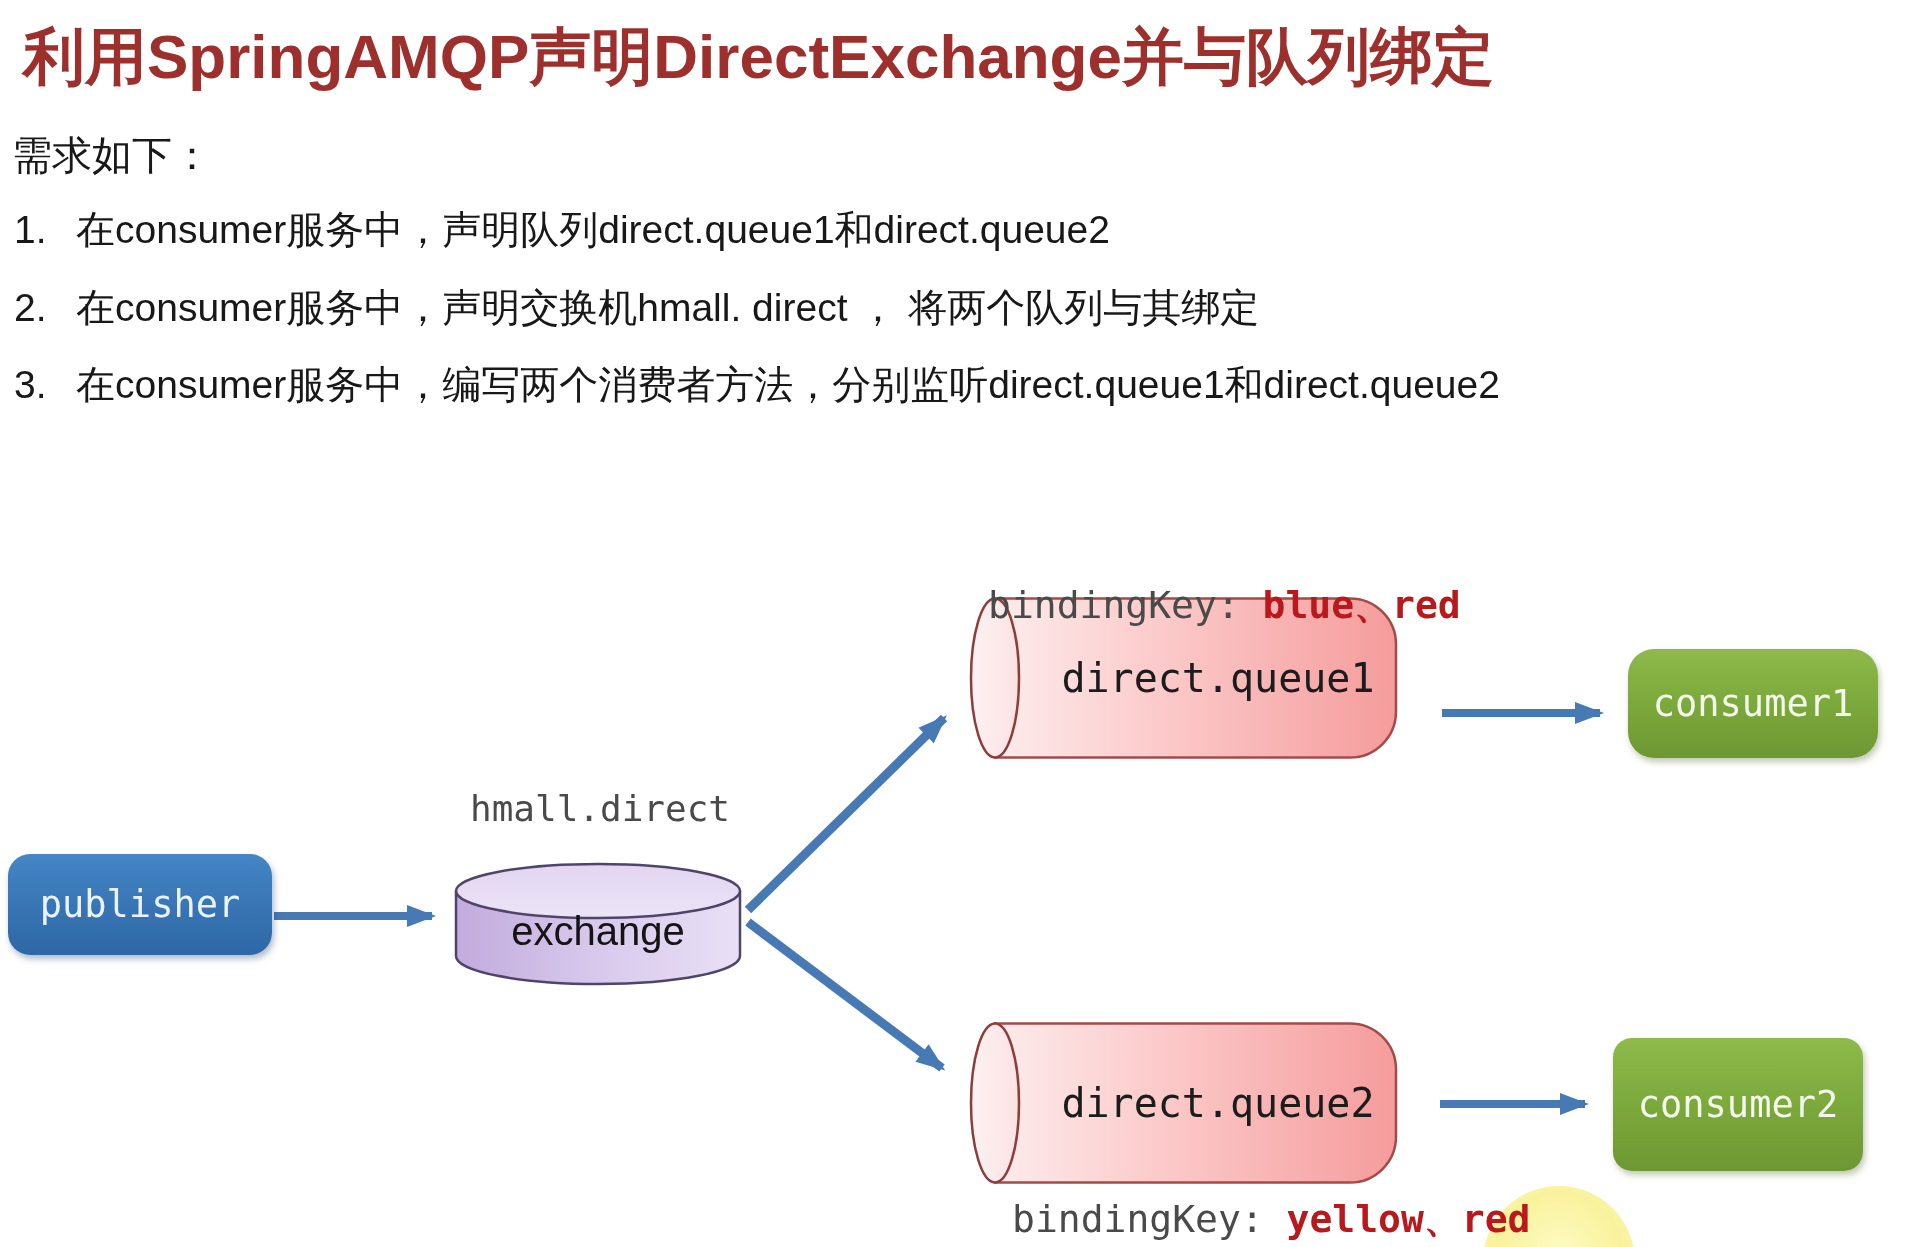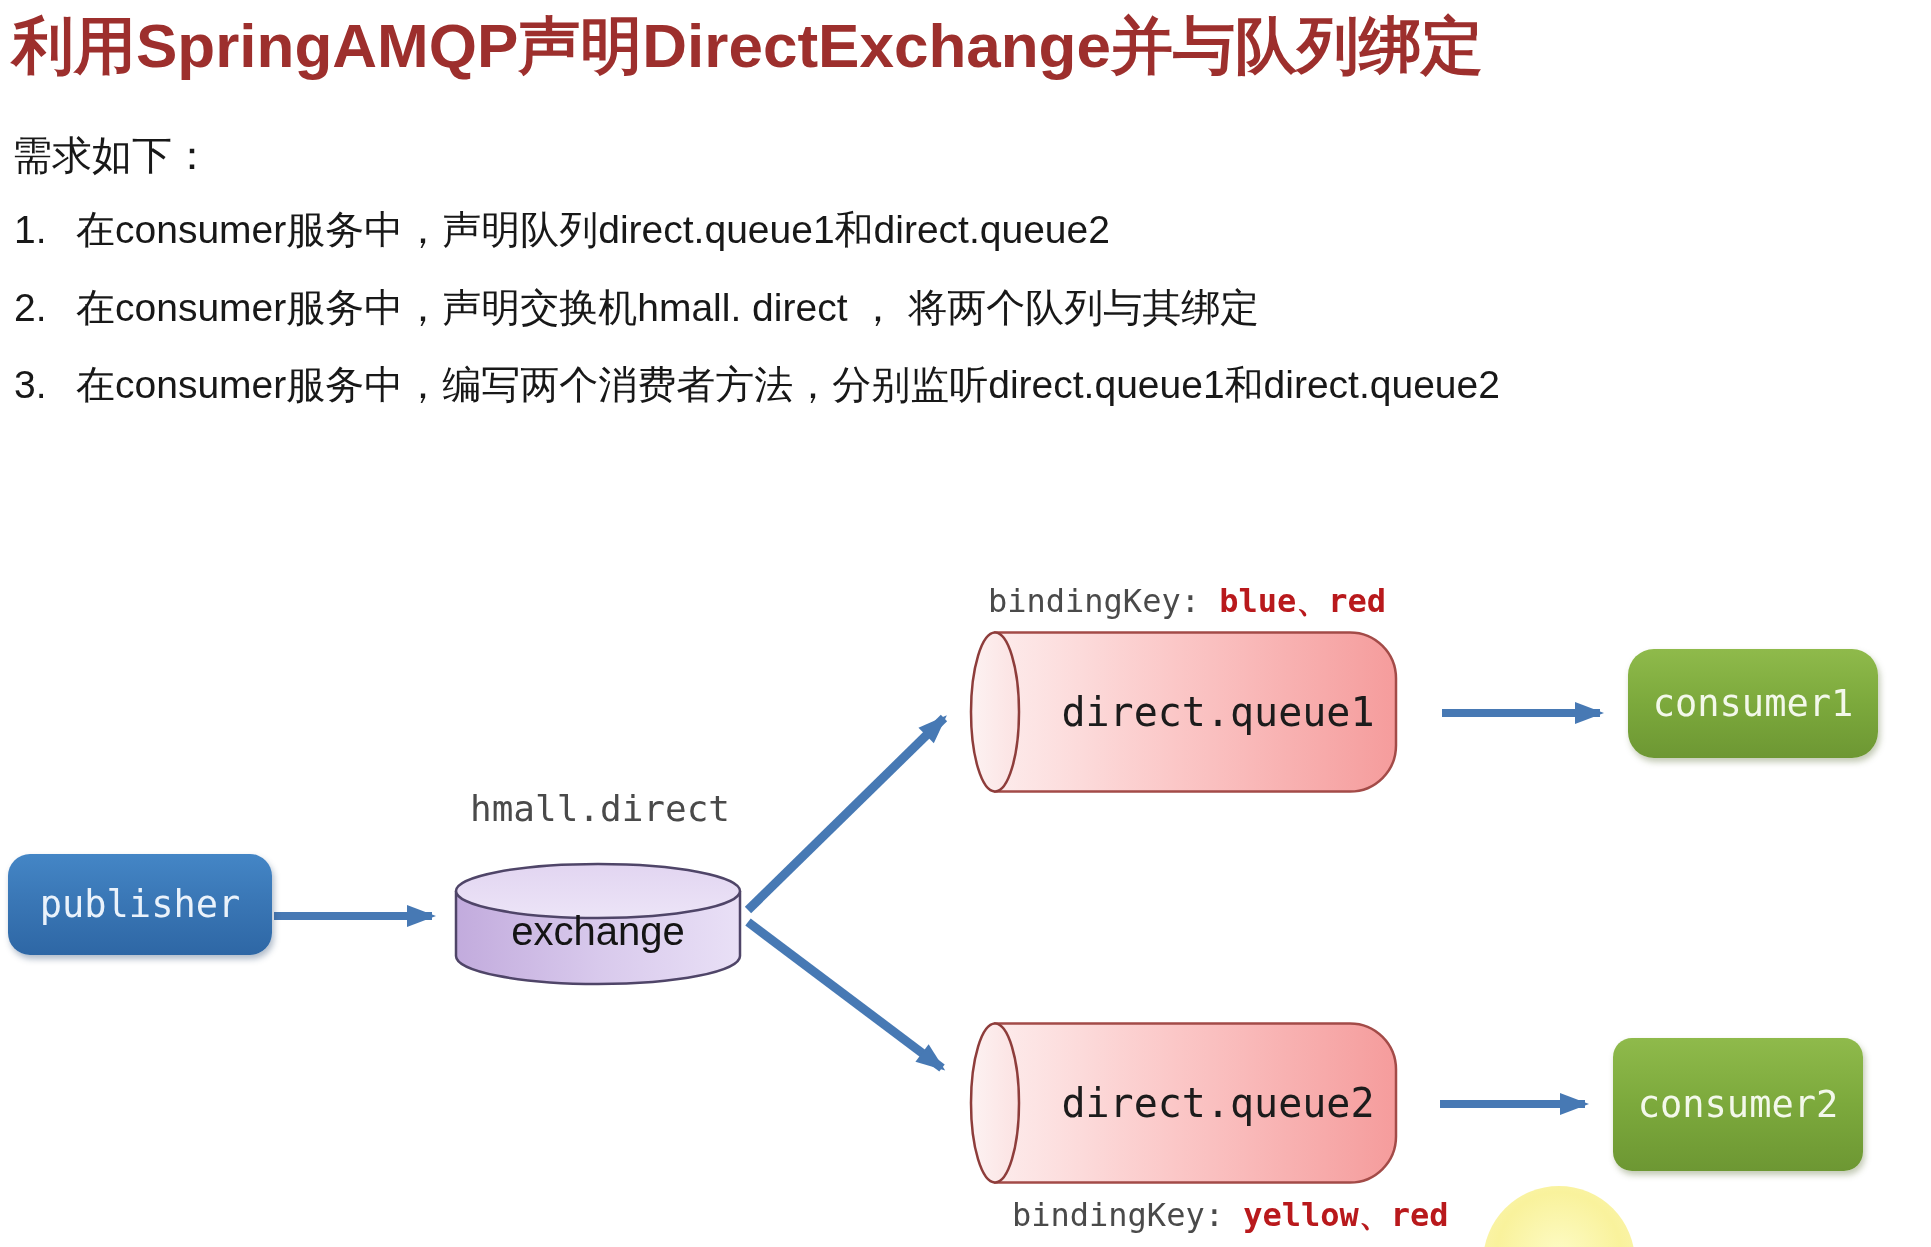--- a/index.html
+++ b/index.html
@@ -3,21 +3,21 @@
 <meta charset="utf-8">
 <style>
   html,body{margin:0;padding:0;background:#ffffff;}
   .slide{
     position:relative;width:1931px;height:1247px;overflow:hidden;background:#ffffff;
     font-family:"Liberation Sans", sans-serif;color:#161616;
   }
   .mono{font-family:"DejaVu Sans Mono","Liberation Mono",monospace;}
 
   .title{
-    position:absolute;left:8px;top:0px;margin:4px;width:1900px;
+    position:absolute;left:8px;top:0px;margin:15px;width:1900px;
     font-size:62px;font-weight:700;color:#9d2f2d;letter-spacing:0px;white-space:nowrap;
   }
   .intro{position:absolute;left:12px;top:128px;font-size:40px;color:#181818;}
   .req{position:absolute;left:14px;width:1880px;font-size:39px;color:#181818;white-space:nowrap;}
   .req-num{display:inline-block;width:62px;}
   .req.r1{top:203px}.req.r2{top:281px}.req.r3{top:358px}
 
   .diagram{position:absolute;left:0;top:0;width:1931px;height:1247px;}
 
   .spotlight{
@@ -58,24 +58,24 @@
     font-size:36px;color:#4a4a4a;z-index:3;white-space:nowrap;
   }
 
   .queue{position:absolute;width:484px;height:164px;z-index:3;}
   .queue svg{position:absolute;left:0;top:0;}
   .queue-label{
     position:absolute;left:60px;top:0;width:400px;height:100%;
     display:flex;align-items:center;justify-content:center;
     font-size:40px;color:#1c1c1c;
   }
-  .queue1{left:958px;top:630px;}
+  .queue1{left:958px;top:596px;}
   .queue2{left:958px;top:1021px;}
 
-  .bk{position:absolute;font-size:32px;white-space:nowrap;z-index:4;}
+  .bk{position:absolute;font-size:38px;white-space:nowrap;z-index:4;}
   .bk .bk-key{color:#4a4a4a;}
   .bk .bk-val{color:#b9191c;font-weight:700;}
   .bk1{left:988px;top:580px;}
   .bk2{left:1012px;top:1194px;}
 </style>
 </head>
 <body>
 
 <div class="slide">
 

